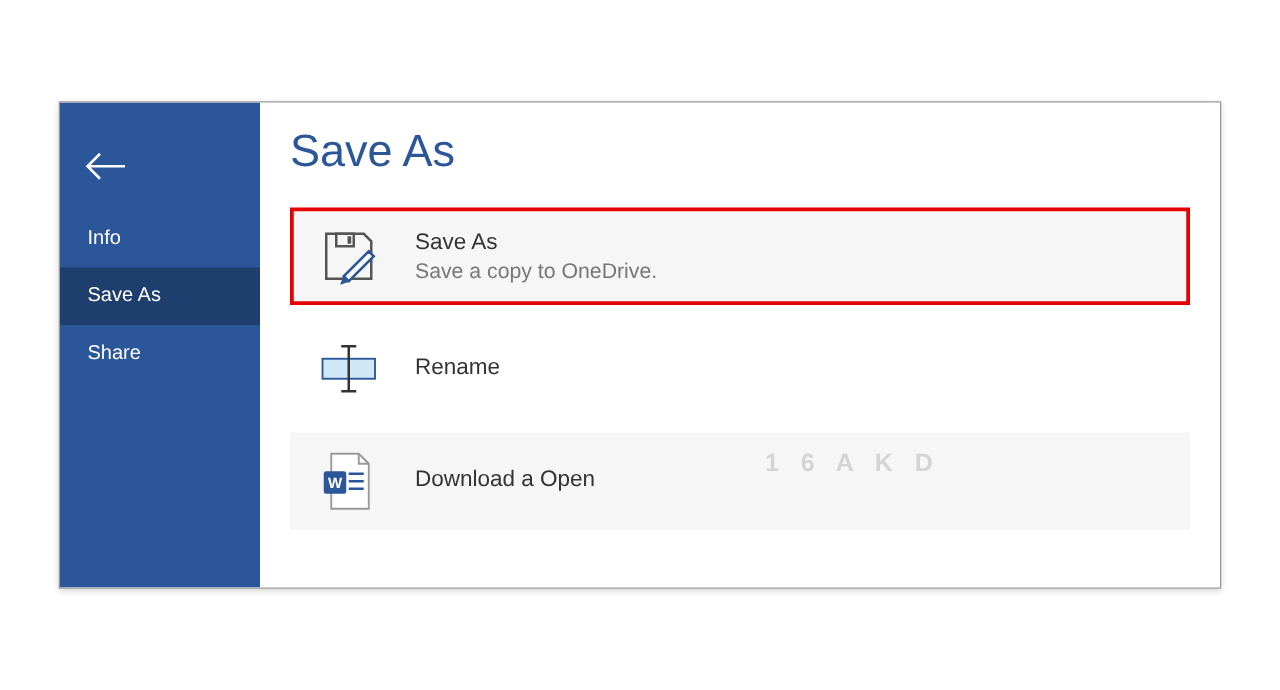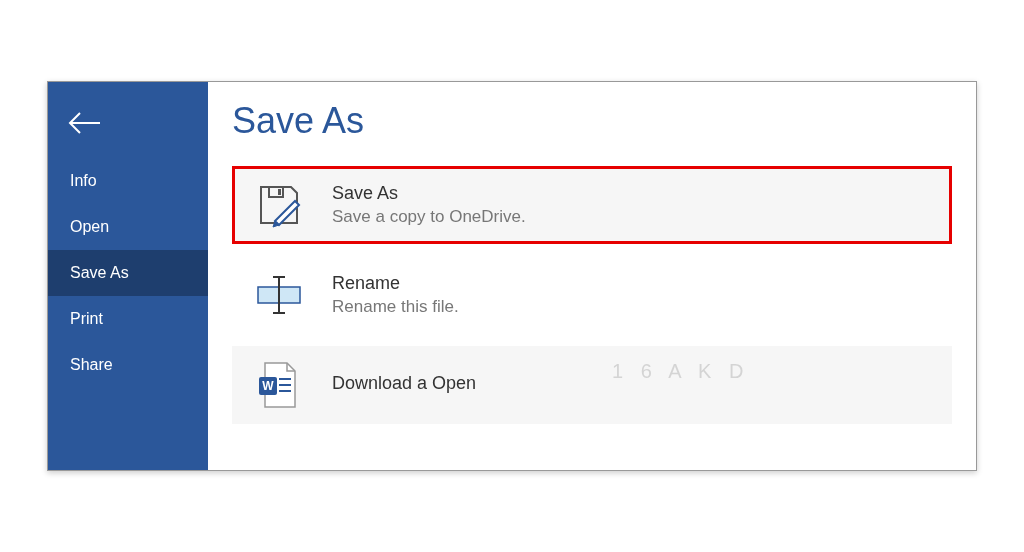--- a/index.html
+++ b/index.html
@@ -18,21 +18,21 @@
       border: 1px solid #999;
       box-shadow: 0 2px 6px rgba(0,0,0,0.2);
       display: flex;
       overflow: hidden;
       background: #fff;
     }
     .sidebar {
       width: 160px;
       background: #2b579a;
       color: #fff;
-      padding-top: 18px;
+      padding-top: 28px;
       flex-shrink: 0;
     }
     .back-row {
       padding: 6px 20px 18px 20px;
     }
     .back-arrow {
       width: 34px;
       height: 34px;
       display: flex;
       align-items: center;
@@ -93,21 +93,21 @@
       color: #777;
     }
     .watermark {
       position: absolute;
       left: 380px;
       top: 14px;
       font-size: 20px;
       letter-spacing: 6px;
       color: rgba(150,150,150,0.35);
       pointer-events: none;
-      font-weight: 400;
+      font-weight: 700;
     }
     .watermark-small {
       position: absolute;
       left: 384px;
       top: 38px;
       font-size: 6px;
       color: rgba(150,150,150,0.3);
       letter-spacing: 1px;
       pointer-events: none;
     }
@@ -122,28 +122,22 @@
       <div class="back-arrow">
         <svg width="34" height="24" viewBox="0 0 34 24">
           <path d="M2 12 L32 12" stroke="#fff" stroke-width="2" fill="none"></path>
           <path d="M12 2 L2 12 L12 22" stroke="#fff" stroke-width="2" fill="none"></path>
         </svg>
       </div>
     </div>
     <div class="nav-item">
       <span>Info</span>
     </div>
-    <div class="nav-item">
-      <span>Open</span>
-    </div>
     <div class="nav-item selected">
       <span>Save As</span>
-    </div>
-    <div class="nav-item">
-      <span>Print</span>
     </div>
     <div class="nav-item">
       <span>Share</span>
     </div>
   </div>
 
   <div class="main">
     <div class="page-title">Save As</div>
 
     <div class="option highlighted">
@@ -165,21 +159,20 @@
     <div class="option">
       <div class="icon-box">
         <svg width="54" height="48" viewBox="0 0 54 48">
           <rect x="6" y="16" width="42" height="16" fill="#cfe7f6" stroke="#2b579a" stroke-width="1.5"></rect>
           <line x1="27" y1="6" x2="27" y2="42" stroke="#333" stroke-width="2"></line>
           <path d="M21 6 H33 M21 42 H33" stroke="#333" stroke-width="2"></path>
         </svg>
       </div>
       <div class="option-text">
         <div class="option-title">Rename</div>
-        <div class="option-sub">Rename this file.</div>
       </div>
     </div>
 
     <div class="option shaded">
       <div class="icon-box">
         <svg width="48" height="52" viewBox="0 0 48 52">
           <path d="M10 4 H32 L40 12 V48 H10 Z" fill="#fff" stroke="#999" stroke-width="1.5"></path>
           <path d="M32 4 V12 H40" fill="none" stroke="#999" stroke-width="1.5"></path>
           <line x1="24" y1="20" x2="36" y2="20" stroke="#2b579a" stroke-width="2"></line>
           <line x1="24" y1="26" x2="36" y2="26" stroke="#2b579a" stroke-width="2"></line>

